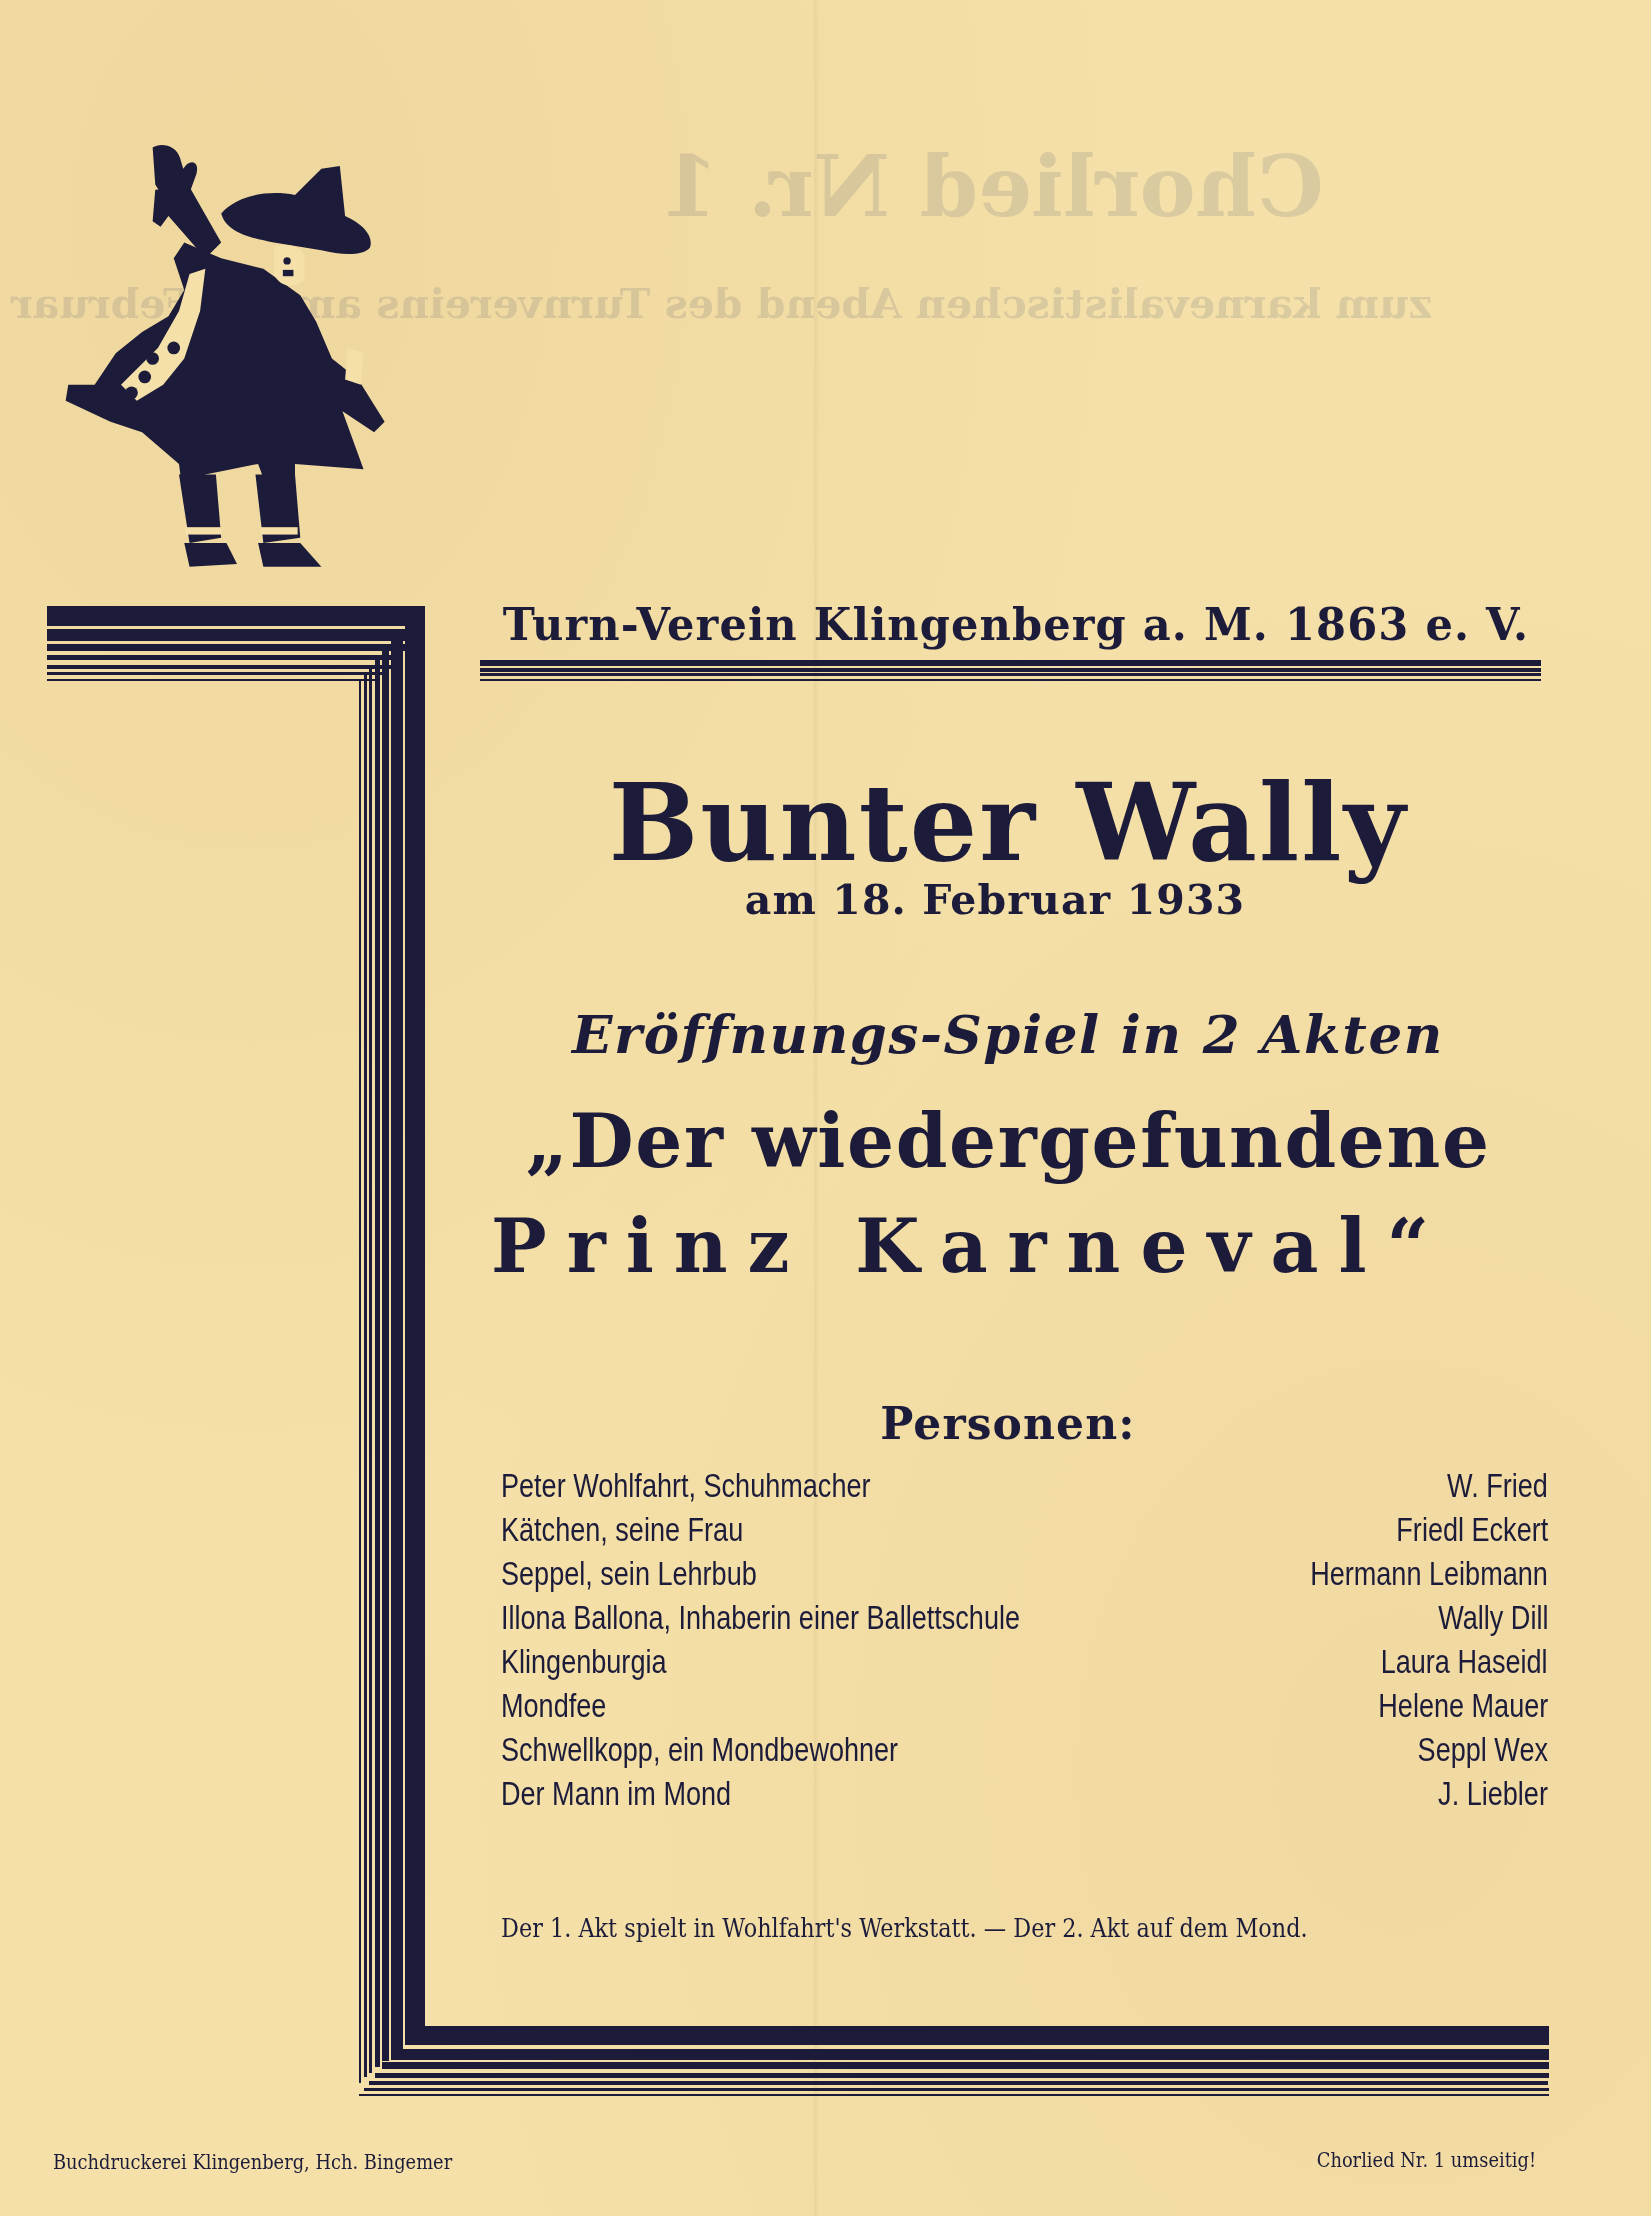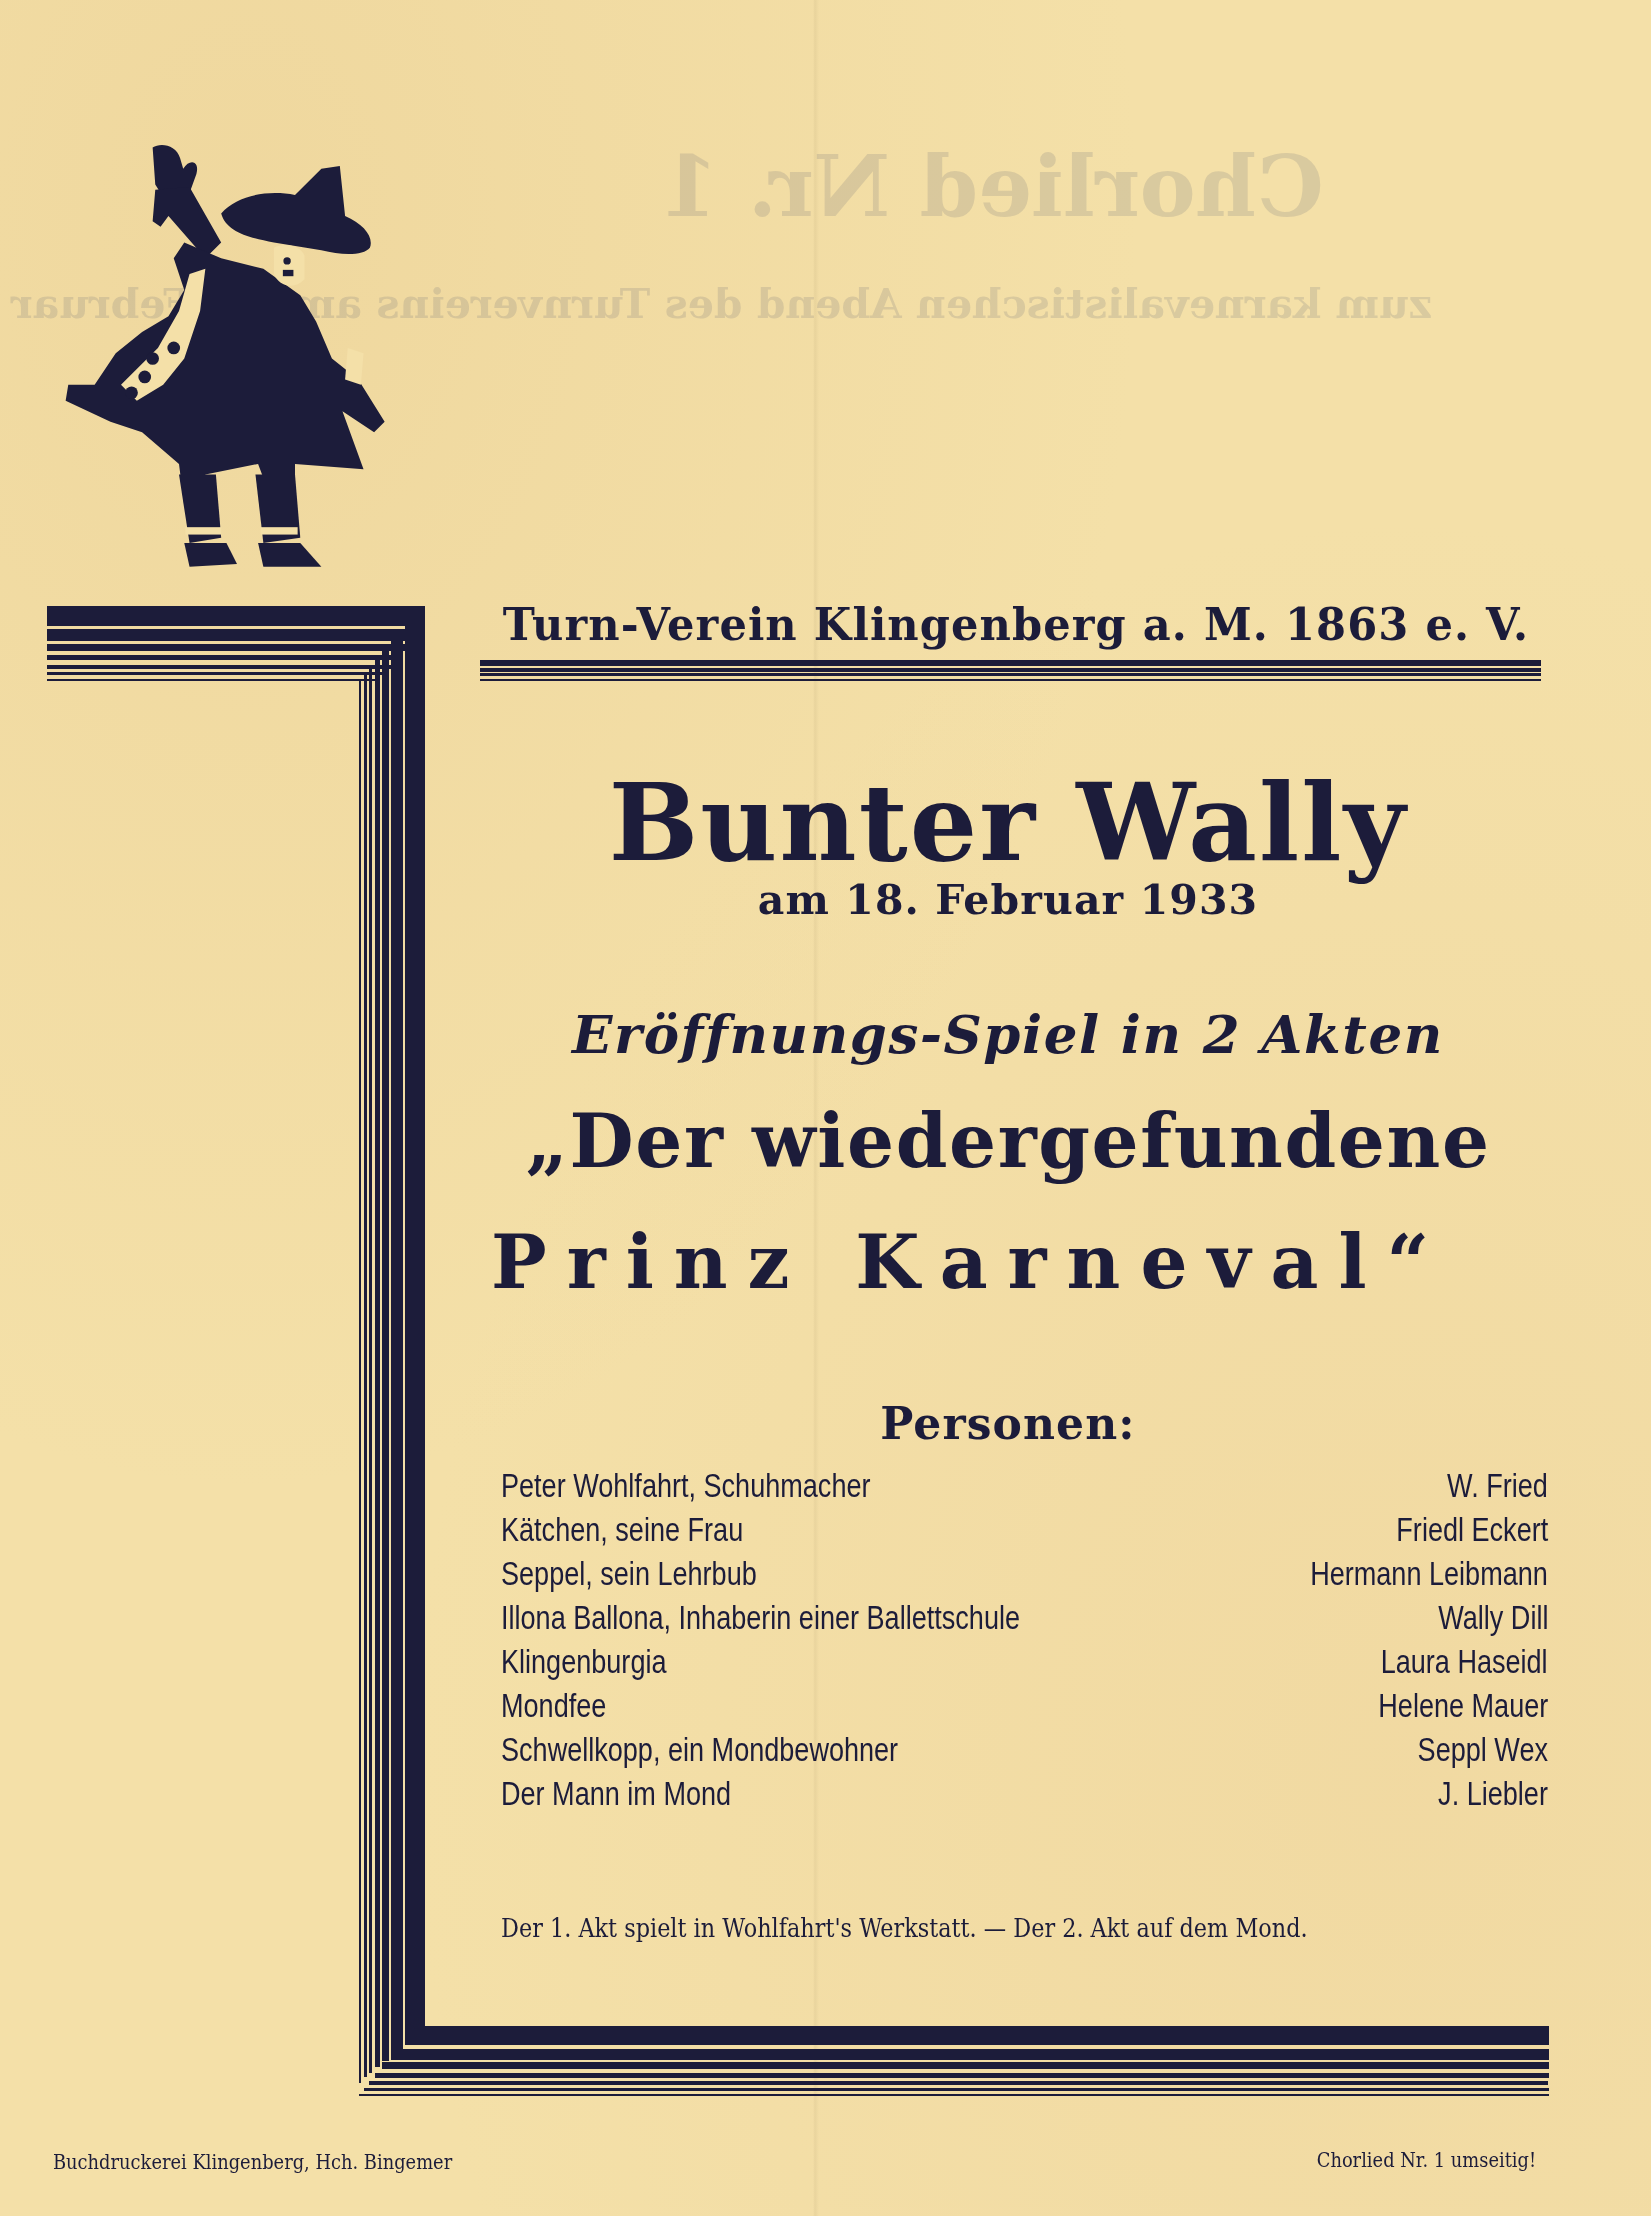--- a/index.html
+++ b/index.html
@@ -28,24 +28,24 @@
   
   .bar { position: absolute; background: #1c1c3a; }
 
   .blackletter {
     font-family: "DejaVu Serif", serif; font-weight: bold;
     letter-spacing: 1.1px; white-space: nowrap;
   }
 
   #club-title { left: 491px; top: 599px; width: 1050px; text-align: center; font-size: 44px; transform: scaleX(0.98); }
   #event-title { left: 475px; top: 760px; width: 1066px; text-align: center; font-size: 106px; letter-spacing: 2.1px; }
-  #event-date { left: 475px; top: 876px; width: 1066px; text-align: center; font-size: 41px; }
+  #event-date { left: 462px; top: 876px; width: 1066px; text-align: center; font-size: 41px; }
   #play-type { left: 475px; top: 1003px; width: 1066px; text-align: center; font-size: 53px; letter-spacing: 1.6px; font-style: italic; }
   #play-title-1 { left: 475px; top: 1098px; width: 1066px; text-align: center; font-size: 74px; letter-spacing: 1.6px; }
-  #play-title-2 { left: 491px; top: 1203px; width: 1050px; text-align: left; font-size: 74px; letter-spacing: 20px; margin-top: 16px; }
+  #play-title-2 { left: 491px; top: 1203px; width: 1050px; text-align: left; font-size: 74px; letter-spacing: 20px; }
   #cast-heading { left: 475px; top: 1398px; width: 1066px; text-align: center; font-size: 44px; }
 
   #cast-list { left: 501px; top: 1464px; width: 1047px; }
   .cast-row {
     display: flex; justify-content: space-between; align-items: baseline;
     height: 44px; font-size: 33px; line-height: 44px;
     font-family: Liberation Sans, sans-serif;
   }
   .cast-row span { transform: scaleX(0.82); display: inline-block; white-space: nowrap; }
   .cast-row .role { transform-origin: left center; }

